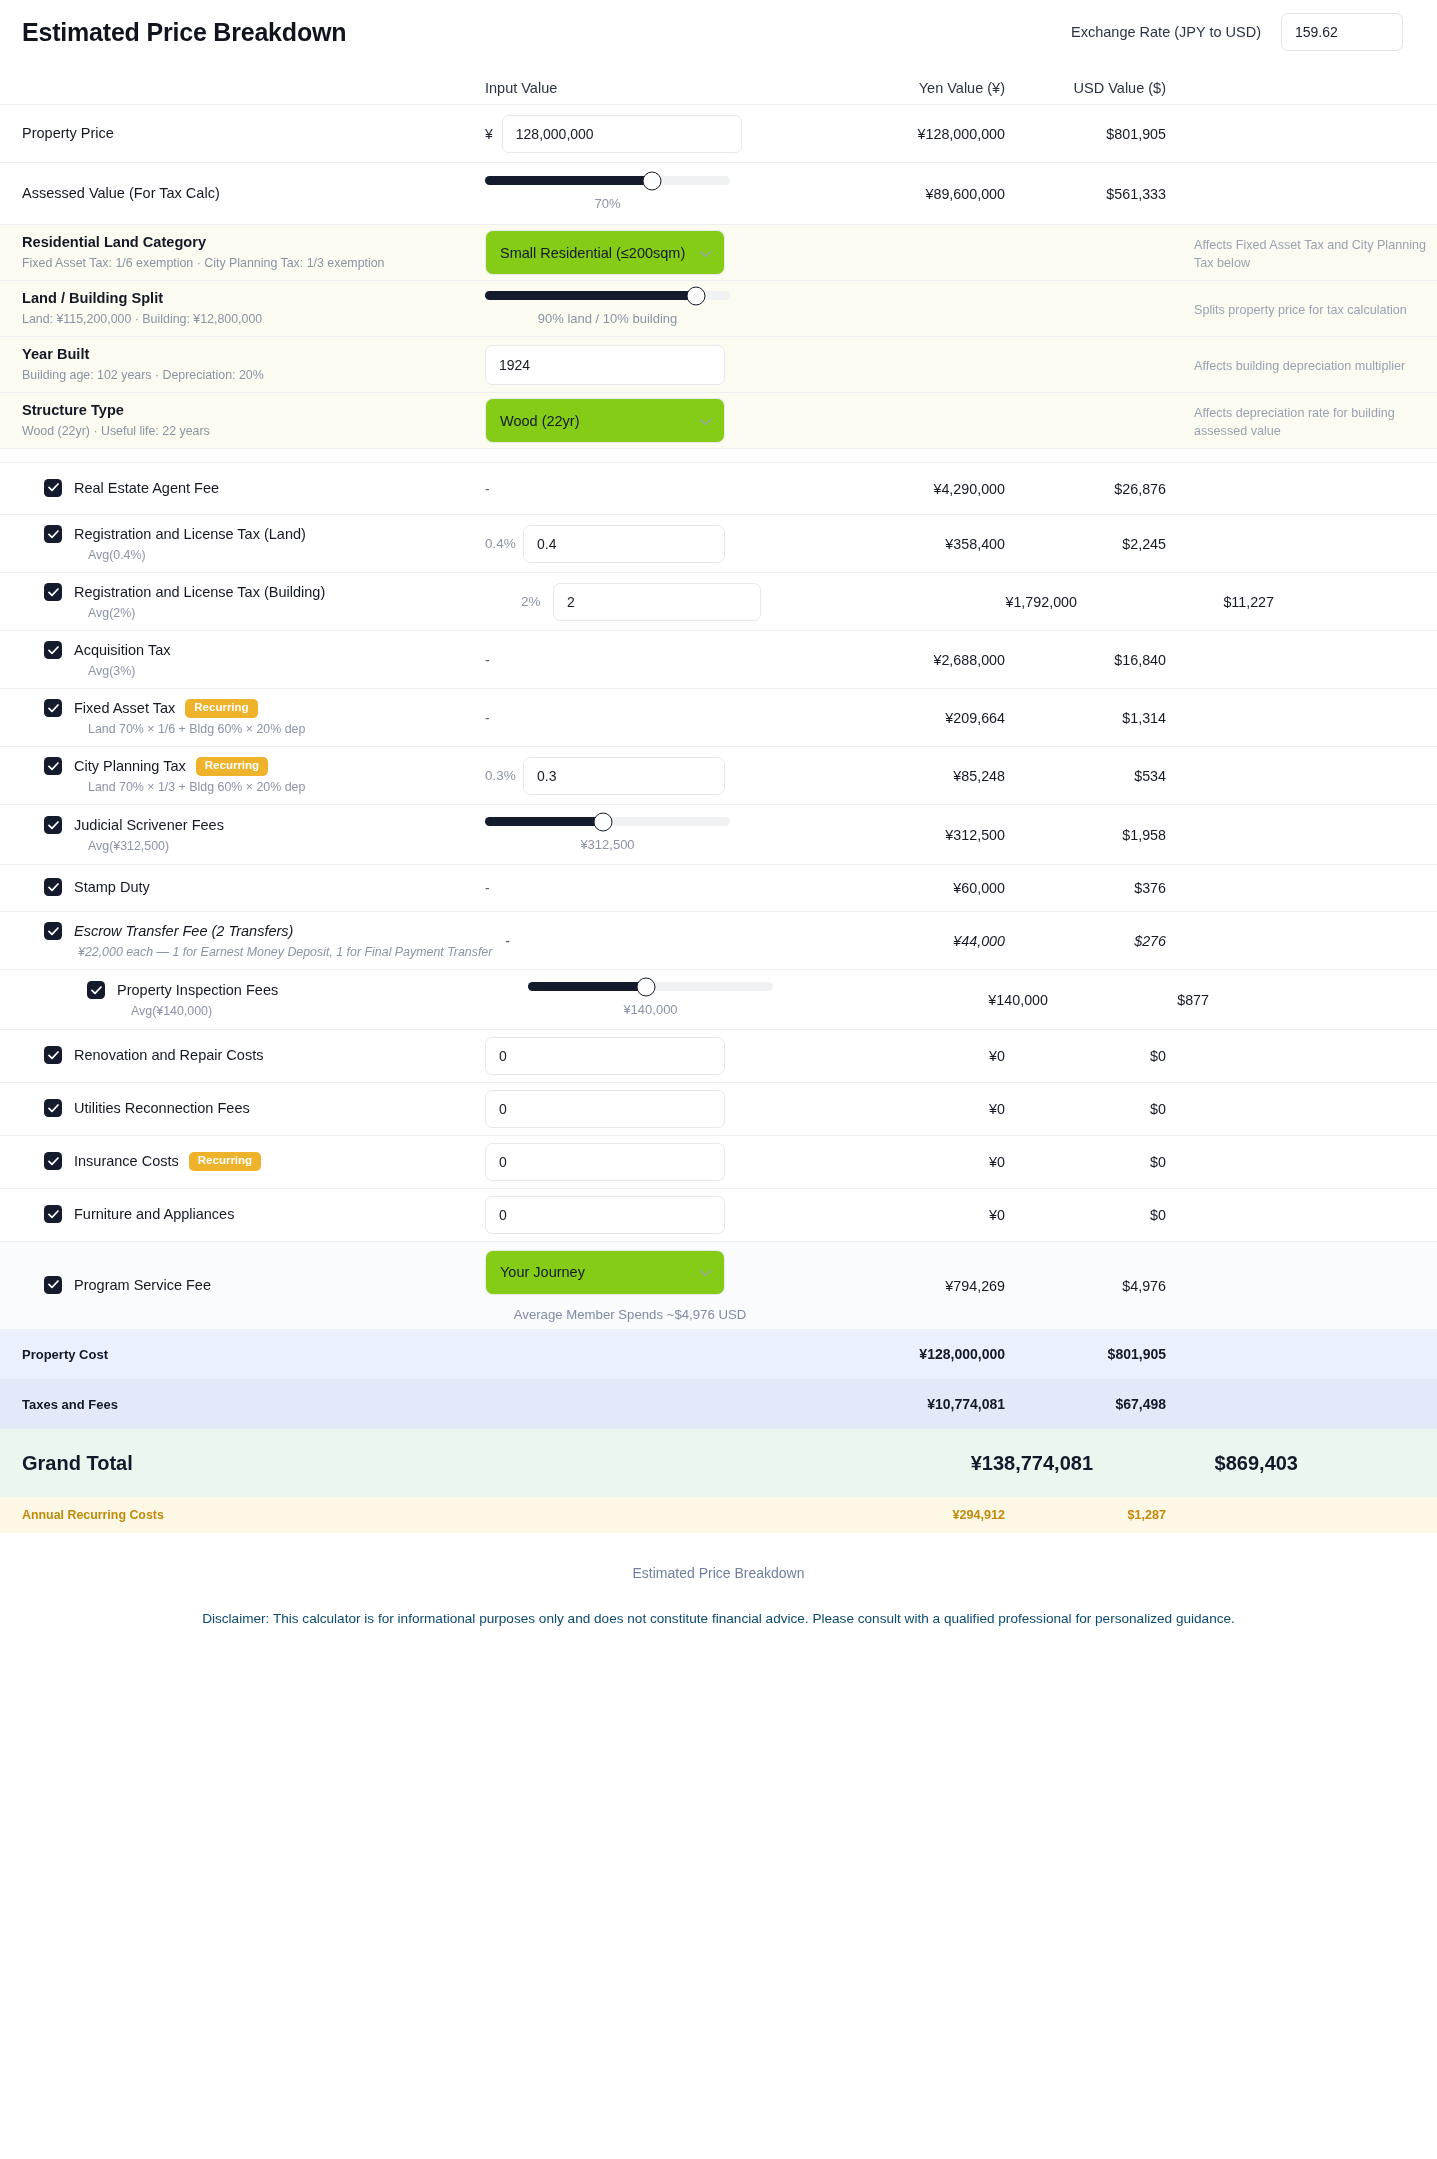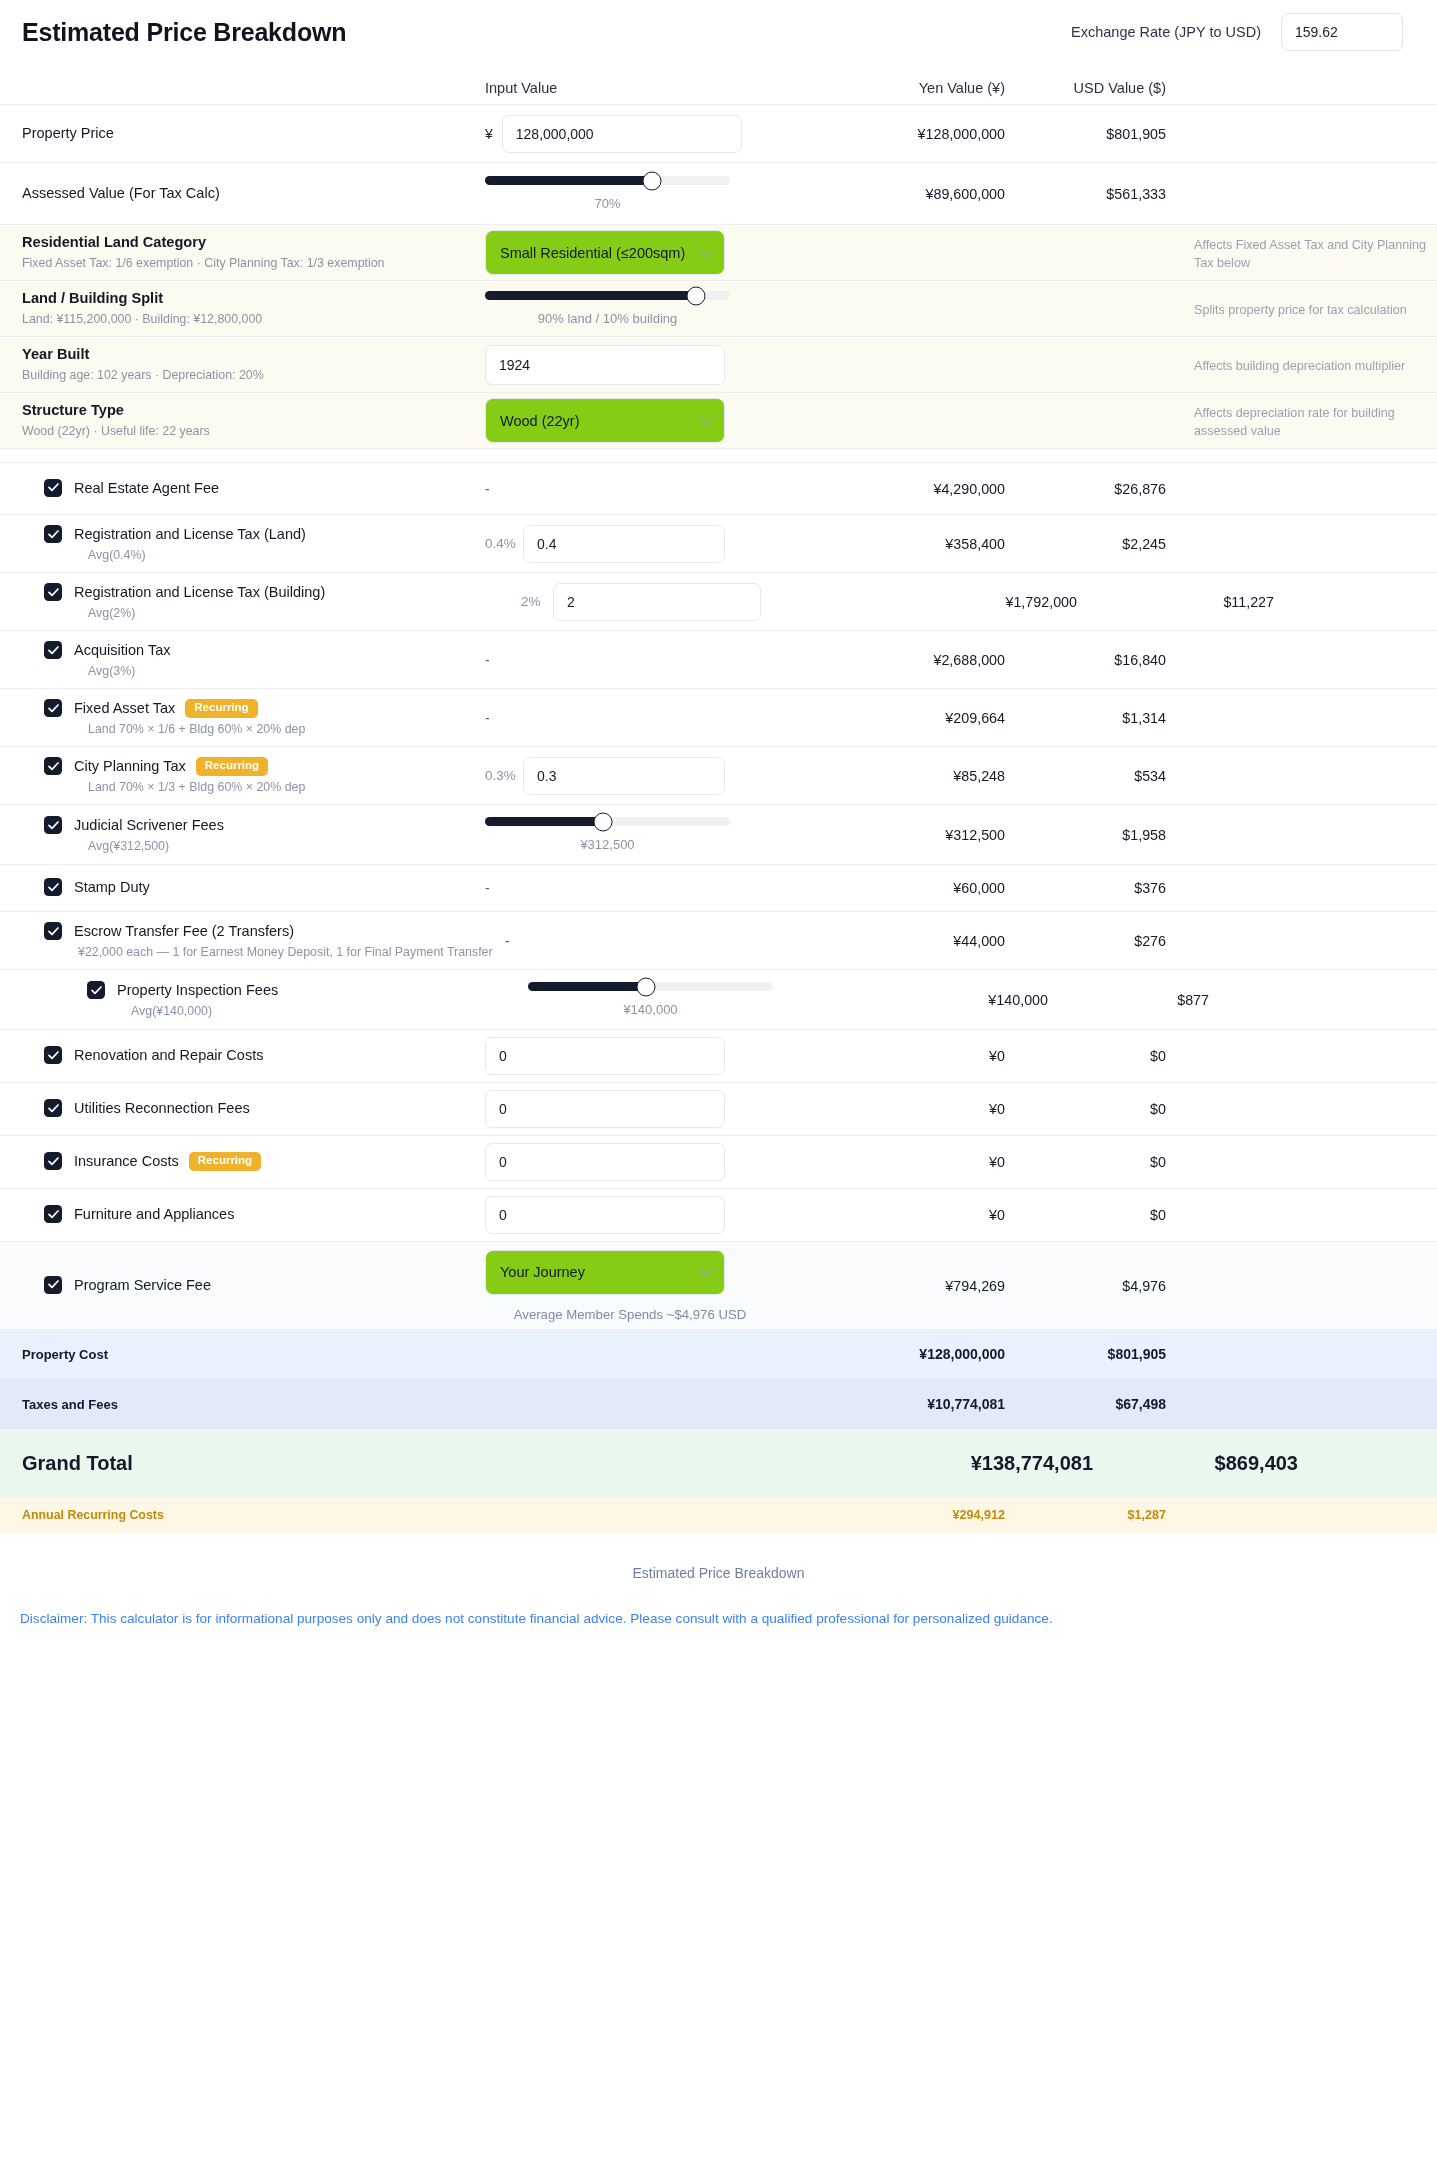--- a/index.html
+++ b/index.html
@@ -120,21 +120,21 @@
   .tr-blue { background: #eaf0fd; }
   .tr-blue2 { background: #e2eaf9; }
   .tr-green { background: #eaf7ef; min-height: 68px; gap: 44px; }
   .tr-green .c-label { font-size: 20px; font-weight: 700; }
   .tr-green .c-yen, .tr-green .c-usd { font-size: 20px; font-weight: 700; }
   .tr-amber { background: #fdf8e6; min-height: 36px; }
   .tr-amber .c-label { font-size: 12.4px; font-weight: 700; color: #c08a0c; }
   .tr-amber .c-yen, .tr-amber .c-usd { font-size: 12.6px; font-weight: 700; color: #c08a0c; }
 
   .caption { text-align: center; font-size: 14px; color: #6f7f9d; padding: 32px 0 0 0; }
-  .disclaimer { font-size: 13.6px; color: #3b82f6; padding: 30px 20px 6px 20px; }
+  .disclaimer { text-align: center; font-size: 13.6px; color: #0c4a6e; padding: 30px 20px 6px 20px; }
 </style>
 </head>
 <body>
 
 <div class="page">
 
   <div class="header">
     <div class="page-title">Estimated Price Breakdown</div>
     <div class="fx-wrap">
       <span class="fx-label">Exchange Rate (JPY to USD)</span>
@@ -431,21 +431,21 @@
               <span class="lbl">Stamp Duty</span>
             </span>
         </div>
       </div>
       <div class="c-input"><span class="dash">-</span></div>
       <div class="c-yen yen">¥60,000</div>
       <div class="c-usd usd">$376</div>
       <div class="c-note"></div>
     </div>
 
-    <div class="row plain" style="min-height:58px;">
+    <div class="row plain" style="min-height:58px;font-style:italic;">
       <div class="c-label" style="width:505px;">
         <div class="rowlabel">
           <span class="cbx">
             <svg width="11" height="9" viewBox="0 0 11 9">
                 <path d="M1 4.4l3 3L10 1" stroke="#fff" stroke-width="1.7" fill="none" stroke-linecap="round" stroke-linejoin="round"></path>
               </svg>
           </span>
           <span class="textcol">
             <span class="lbl">Escrow Transfer Fee (2 Transfers)</span>
             <span class="sub-blue" style="margin-left:4px;white-space:nowrap;">¥22,000 each — 1 for Earnest Money Deposit, 1 for Final Payment Transfer</span>

